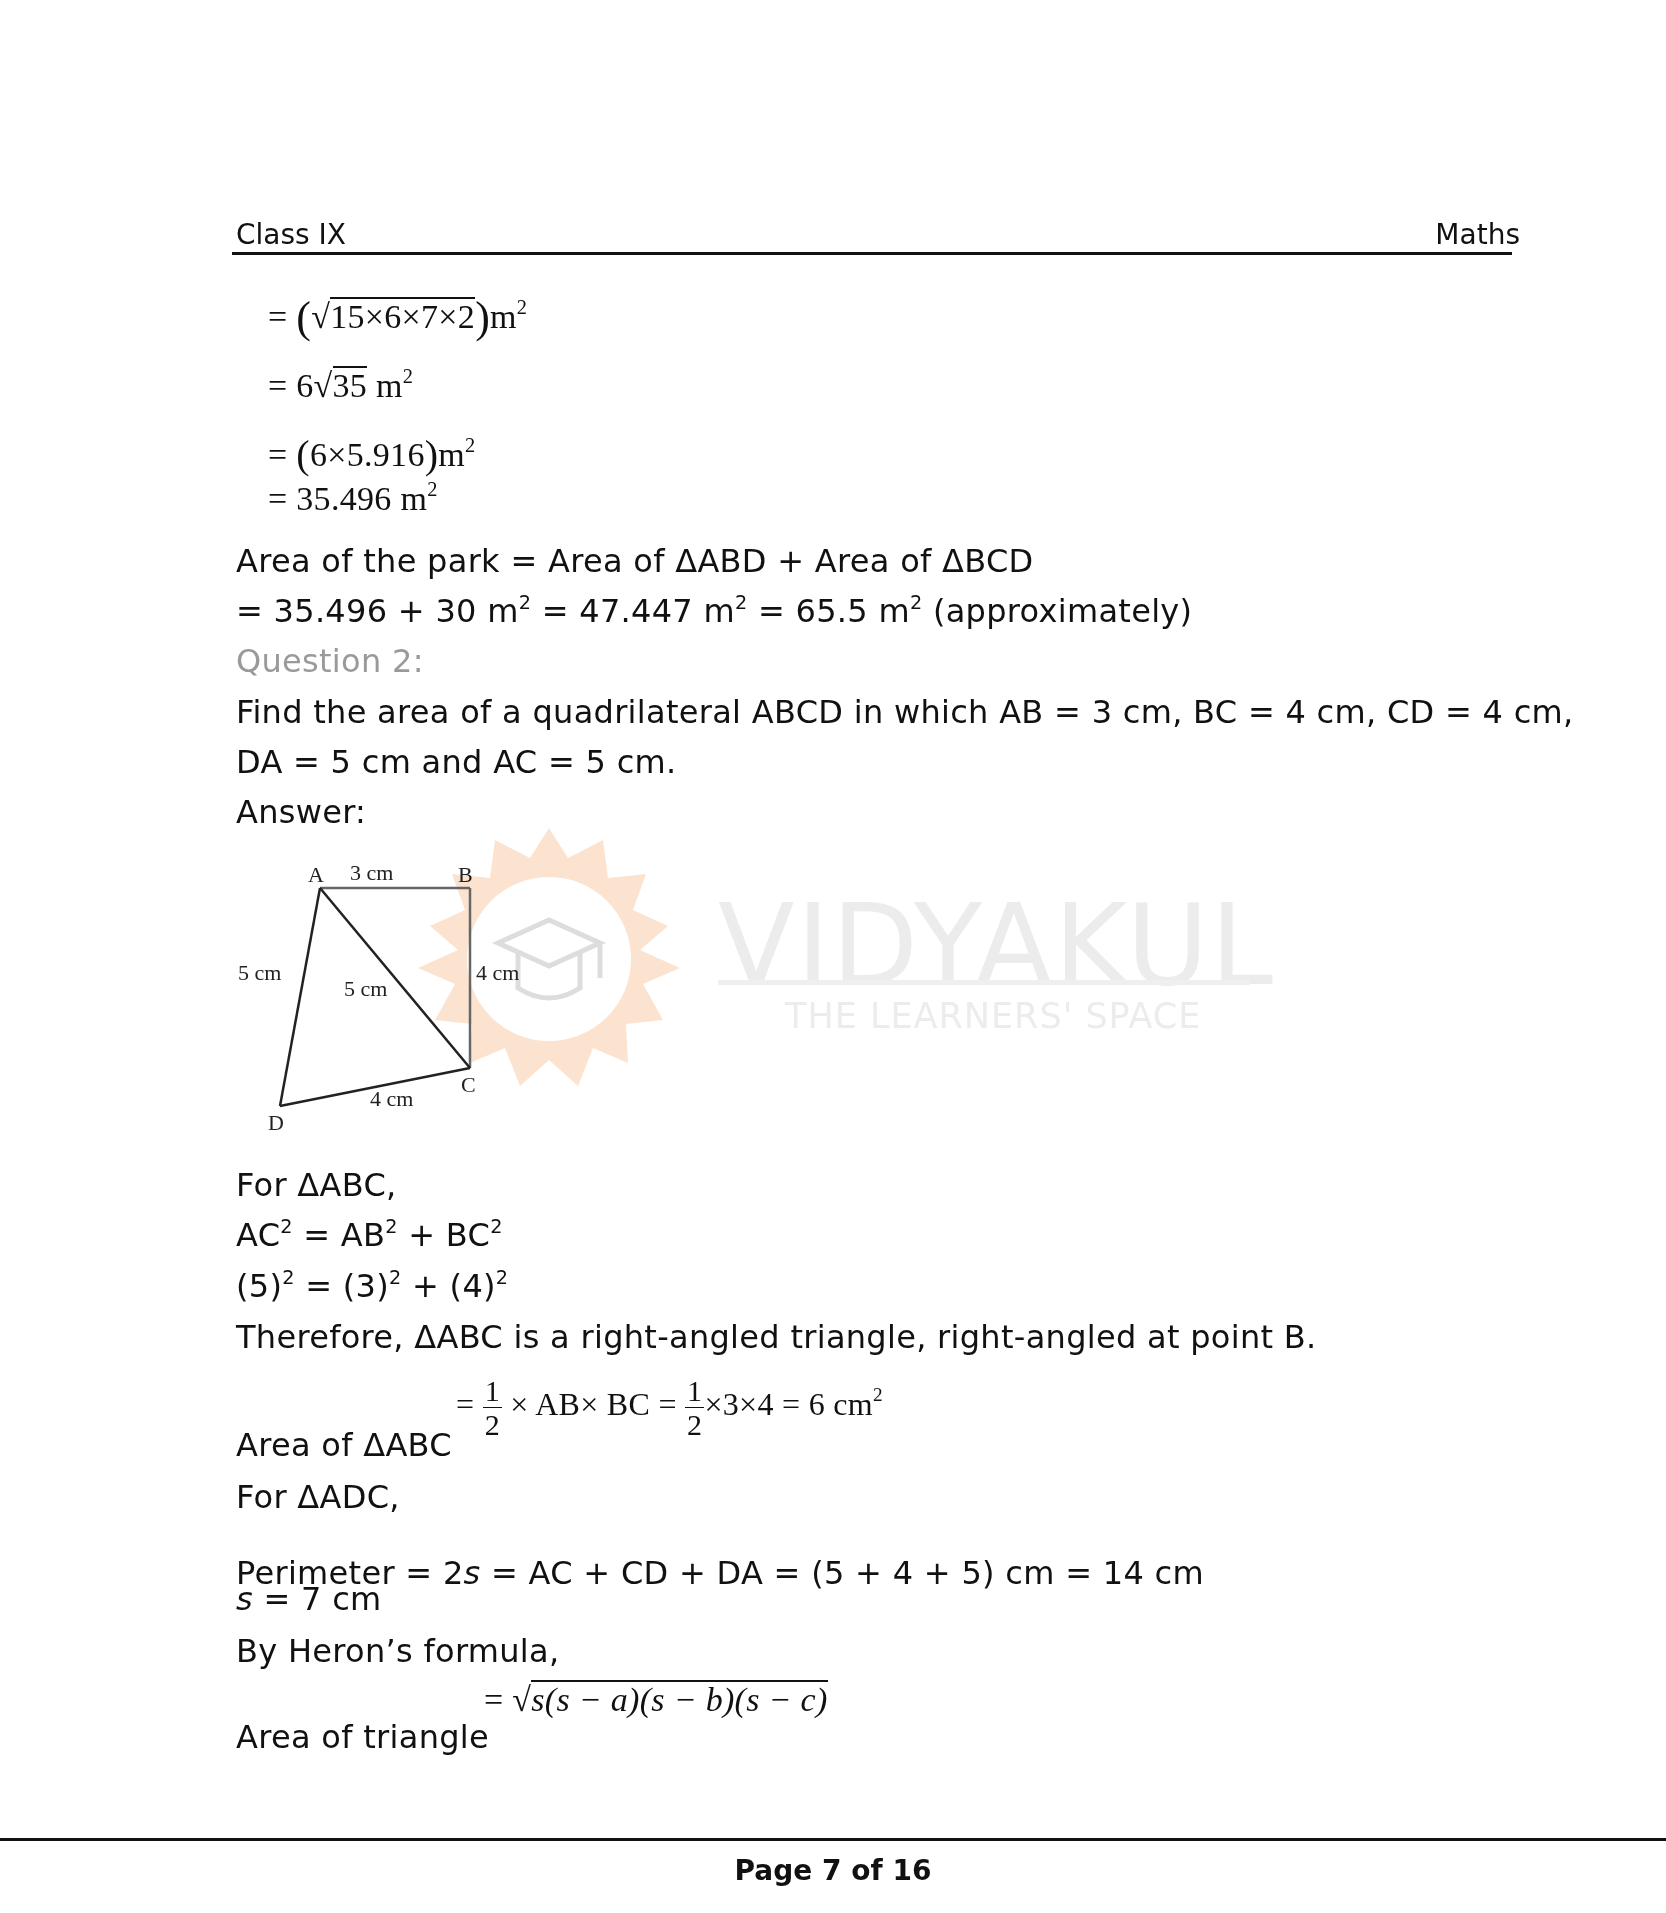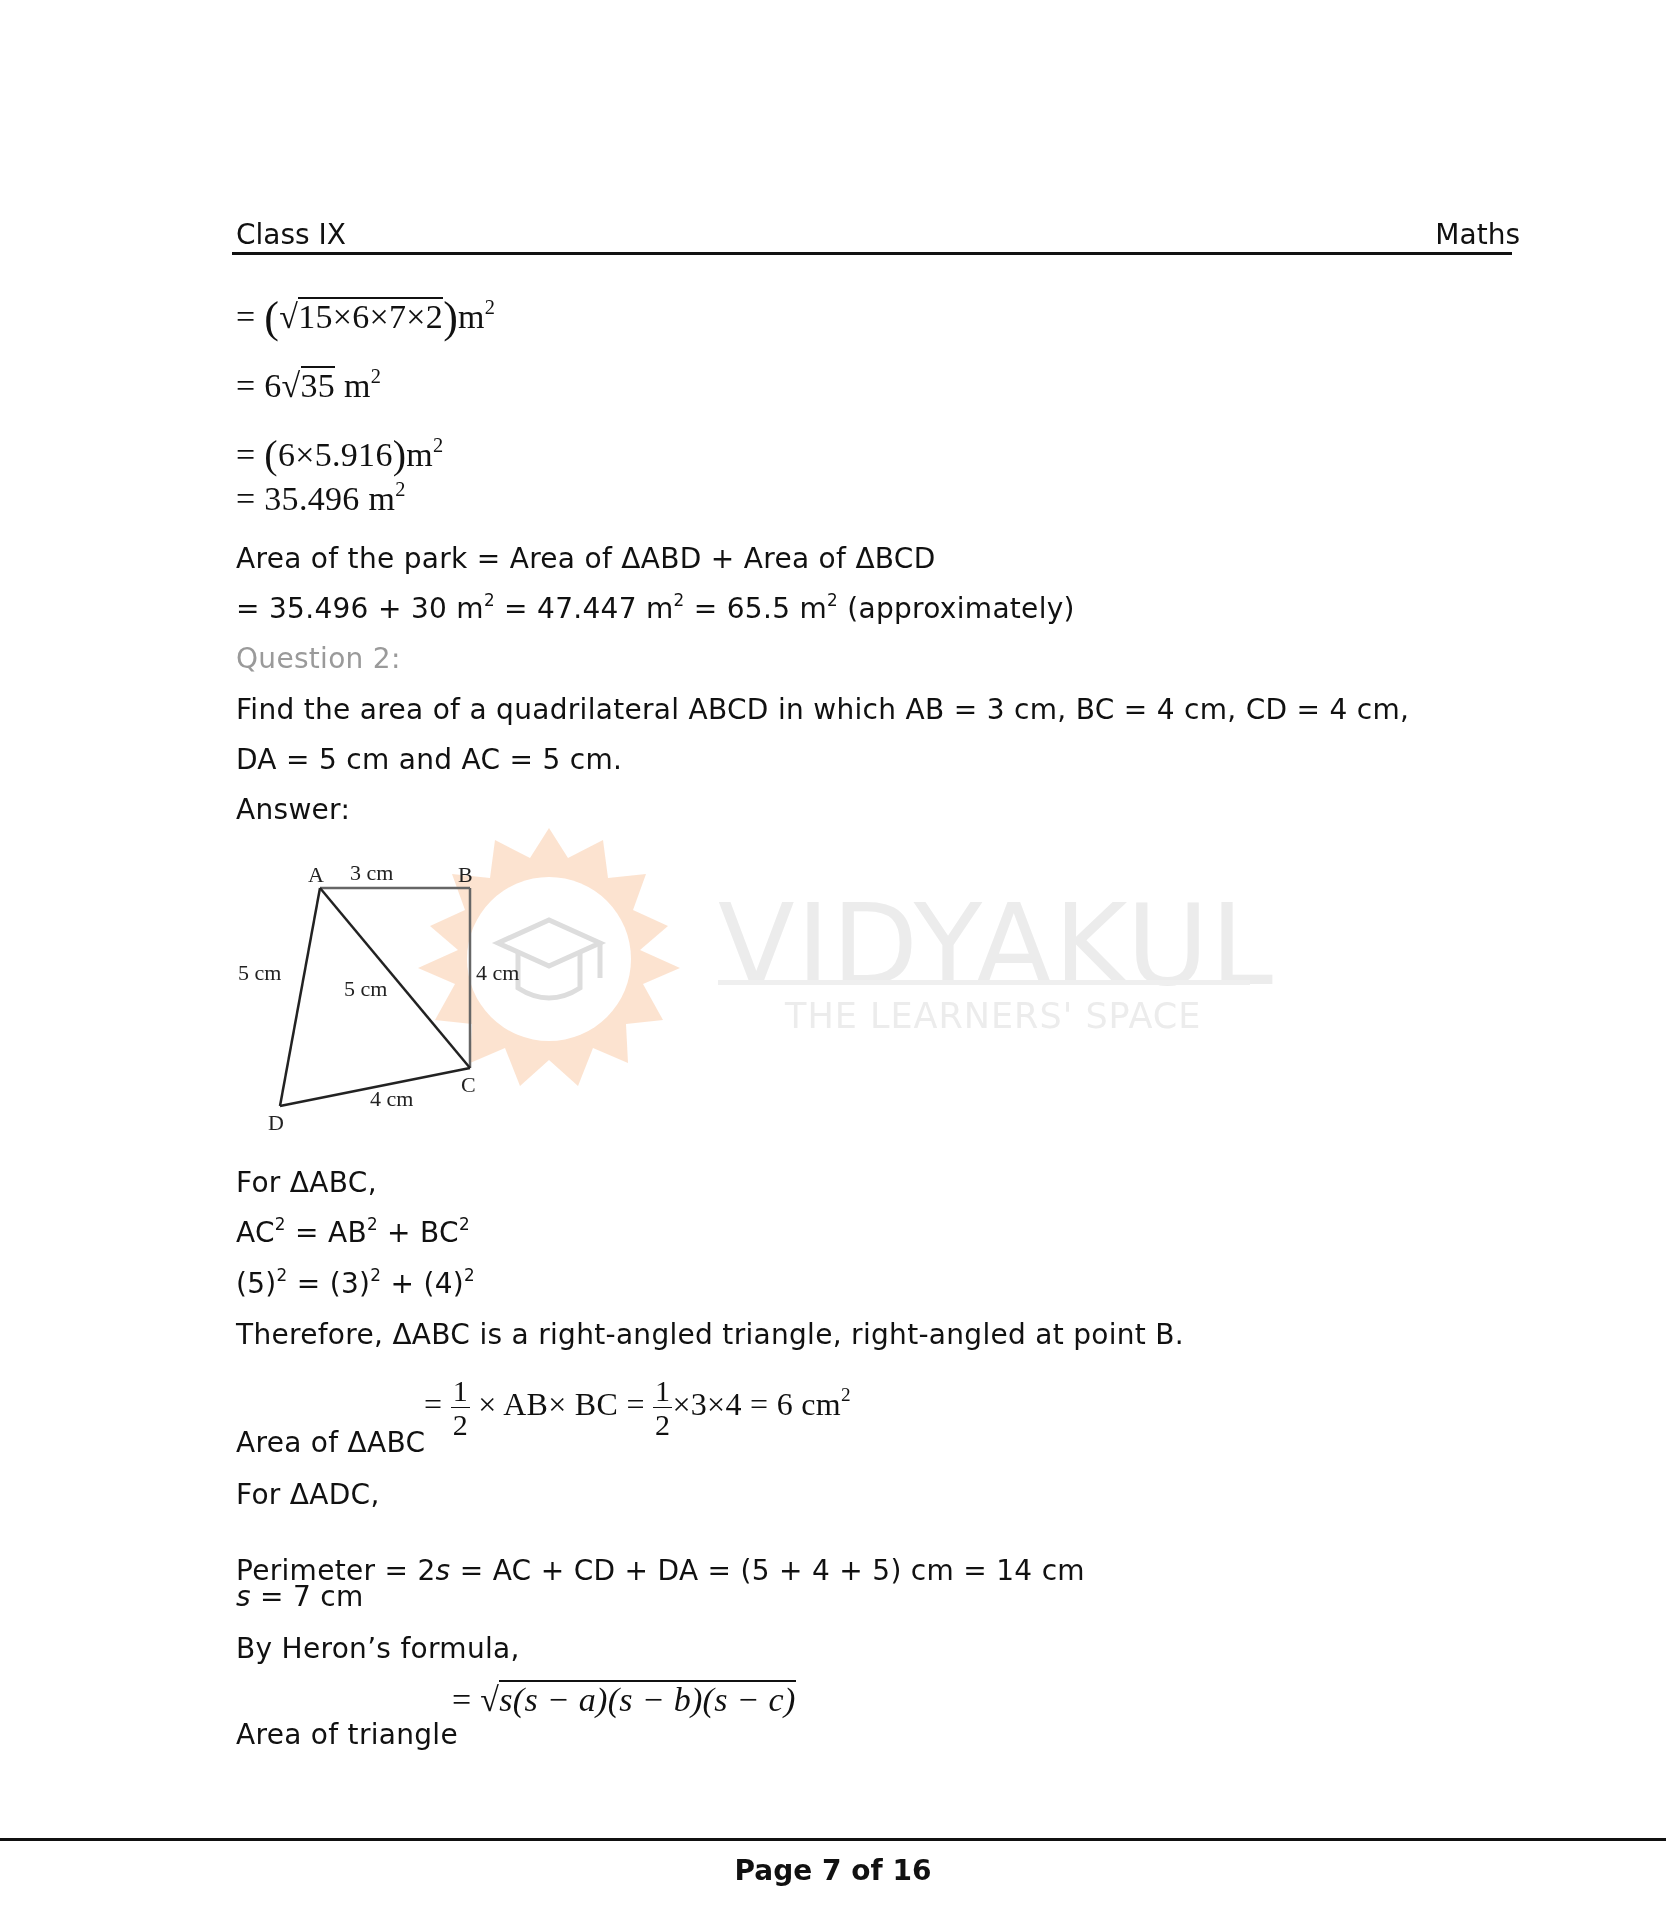--- a/index.html
+++ b/index.html
@@ -3,22 +3,22 @@
 <meta charset="utf-8">
 <style>
   html, body { margin:0; padding:0; background:#ffffff; }
   body { width:1666px; height:1913px; position:relative; overflow:hidden;
          font-family:"DejaVu Sans", sans-serif; color:#111; }
   .header { position:absolute; left:232px; top:218px; width:1280px; height:36px; font-size:28px; }
   .header .l { position:absolute; left:4px; top:0; }
   .header .c { position:absolute; left:394px; top:0; }
   .header .r { position:absolute; right:-8px; top:0; }
   .header-rule { position:absolute; left:232px; top:252px; width:1280px; height:3px; background:#111; }
-  .line { position:absolute; left:236px; font-size:28px; white-space:nowrap; letter-spacing:0.3px; }
-  .math { font-family:"Liberation Serif", serif; font-size:34px; }
+  .line { position:absolute; left:236px; font-size:32px; white-space:nowrap; letter-spacing:0.3px; }
+  .math { font-family:"Liberation Serif", serif; font-size:34px;margin-left:32px; }
   .q { color:#9a9a9a; font-weight:normal; }
   sup { font-size:0.6em; vertical-align:0.7em; line-height:0; }
   .sqrt { display:inline-block; border-top:2px solid #111; padding-top:1px; line-height:1; }
   .frac { display:inline-block; vertical-align:middle; text-align:center; font-size:30px; line-height:1.1; }
   .frac span { display:block; }
   .frac .num { border-bottom:1.5px solid #111; padding:0 2px; }
   .it { font-style:italic; }
   .footer-rule { position:absolute; left:0; top:1838px; width:1666px; height:3px; background:#111; }
   .footer { position:absolute; left:0; top:1854px; width:1666px; text-align:center; font-size:28px; font-weight:bold; }
   .wm-text { position:absolute; left:718px; top:880px; font-size:112px; color:#ececec; letter-spacing:2px; font-family:"DejaVu Sans", sans-serif; }

